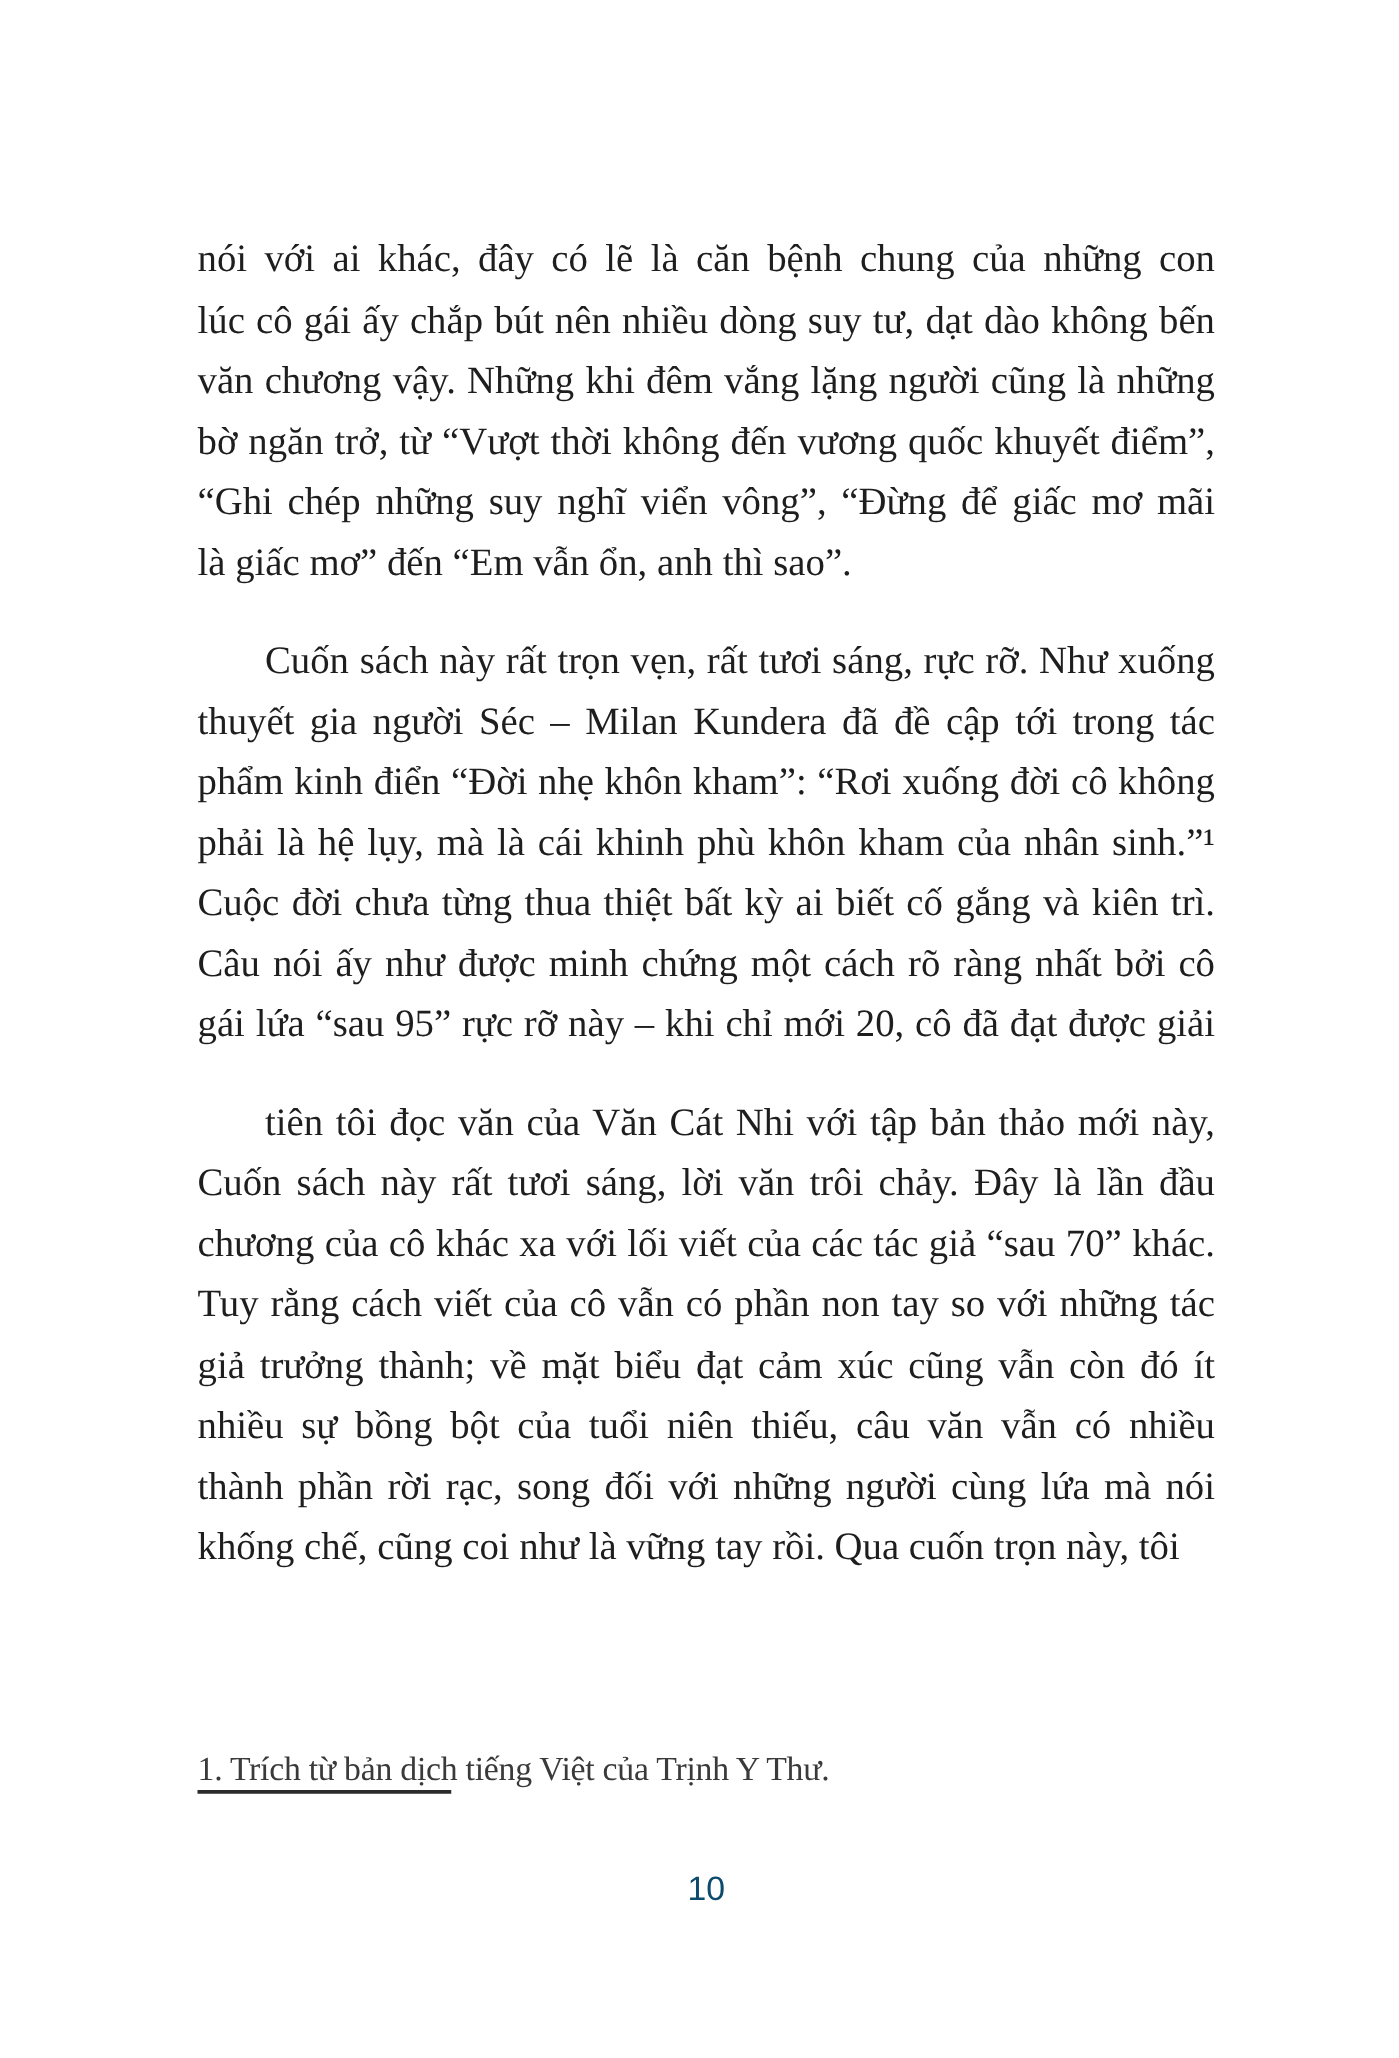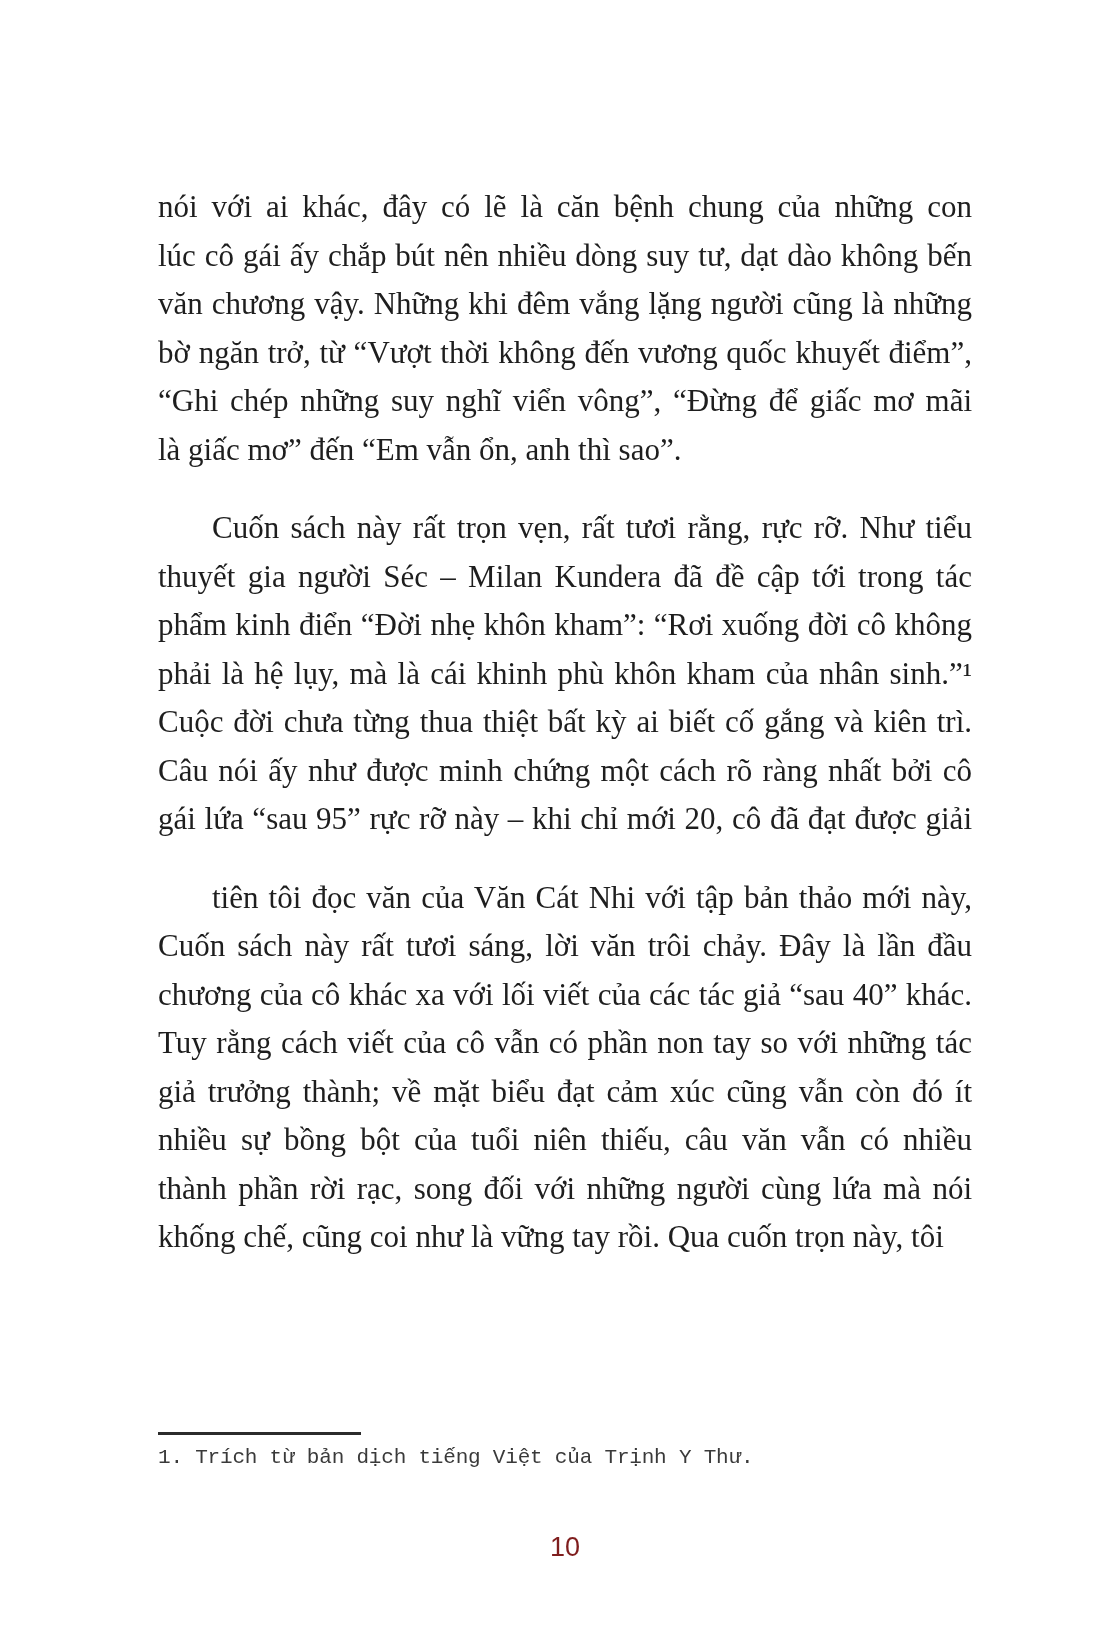--- a/index.html
+++ b/index.html
@@ -44,24 +44,24 @@
   .footnote-rule {
     position: absolute;
     left: 158px;
     top: 1432px;
     width: 203px;
     height: 3px;
   }
   .footnote {
     position: absolute;
     left: 158px;
-    top: 1443px;
+    top: 1400px;
     width: 720px;
-    font-family: Liberation Mono, monospace;
-    font-size: 21px;
+    font-family: Liberation Serif, serif;
+    font-size: 27px;
     line-height: 30px;
     letter-spacing: -0.2px;
   }
   .page-number {
     position: absolute;
     left: 158px;
     top: 1496px;
     width: 814px;
     text-align: center;
     font-family: "Liberation Sans", "DejaVu Sans", sans-serif;
@@ -75,35 +75,35 @@
   <div class="body-text" style="color: rgb(30, 30, 30);">
       <div class="para">
         <div class="line">nói với ai khác, đây có lẽ là căn bệnh chung của những con người</div>
         <div class="line">lúc cô gái ấy chắp bút nên nhiều dòng suy tư, dạt dào không bến</div>
         <div class="line">văn chương vậy. Những khi đêm vắng lặng người cũng là những</div>
         <div class="line">bờ ngăn trở, từ “Vượt thời không đến vương quốc khuyết điểm”,</div>
         <div class="line">“Ghi chép những suy nghĩ viển vông”, “Đừng để giấc mơ mãi mãi</div>
         <div class="line last">là giấc mơ” đến “Em vẫn ổn, anh thì sao”.</div>
       </div>
       <div class="para indent">
-        <div class="line">Cuốn sách này rất trọn vẹn, rất tươi rằng, rực rỡ. Như tiểu</div>
+        <div class="line">Cuốn sách này rất trọn vẹn, rất tươi sáng, rực rỡ. Như xuống</div>
         <div class="line">thuyết gia người Séc – Milan Kundera đã đề cập tới trong tác</div>
         <div class="line">phẩm kinh điển “Đời nhẹ khôn kham”: “Rơi xuống đời cô không</div>
         <div class="line">phải là hệ lụy, mà là cái khinh phù khôn kham của nhân sinh.”¹</div>
         <div class="line">Cuộc đời chưa từng thua thiệt bất kỳ ai biết cố gắng và kiên trì.</div>
         <div class="line">Câu nói ấy như được minh chứng một cách rõ ràng nhất bởi cô</div>
         <div class="line">gái lứa “sau 95” rực rỡ này – khi chỉ mới 20, cô đã đạt được giải</div>
       </div>
       <div class="para indent">
         <div class="line">tiên tôi đọc văn của Văn Cát Nhi với tập bản thảo mới này, văn</div>
         <div class="line">Cuốn sách này rất tươi sáng, lời văn trôi chảy. Đây là lần đầu</div>
-        <div class="line">chương của cô khác xa với lối viết của các tác giả “sau 40” khác.</div>
+        <div class="line">chương của cô khác xa với lối viết của các tác giả “sau 70” khác.</div>
         <div class="line">Tuy rằng cách viết của cô vẫn có phần non tay so với những tác</div>
         <div class="line">giả trưởng thành; về mặt biểu đạt cảm xúc cũng vẫn còn đó ít</div>
         <div class="line">nhiều sự bồng bột của tuổi niên thiếu, câu văn vẫn có nhiều</div>
         <div class="line">thành phần rời rạc, song đối với những người cùng lứa mà nói</div>
         <div class="line last">khống chế, cũng coi như là vững tay rồi. Qua cuốn trọn này, tôi</div>
       </div>
     </div>
   <div class="footnote-rule" style="background: rgb(43, 43, 43);"></div>
   <div class="footnote" style="color: rgb(58, 58, 58);">1. Trích từ bản dịch tiếng Việt của Trịnh Y Thư.</div>
-  <div class="page-number" style="color: #7f1d1d; margin-top: 36px;">10</div>
+  <div class="page-number" style="color: #0c4a6e;">10</div>
 </div>
 
 </body></html>

